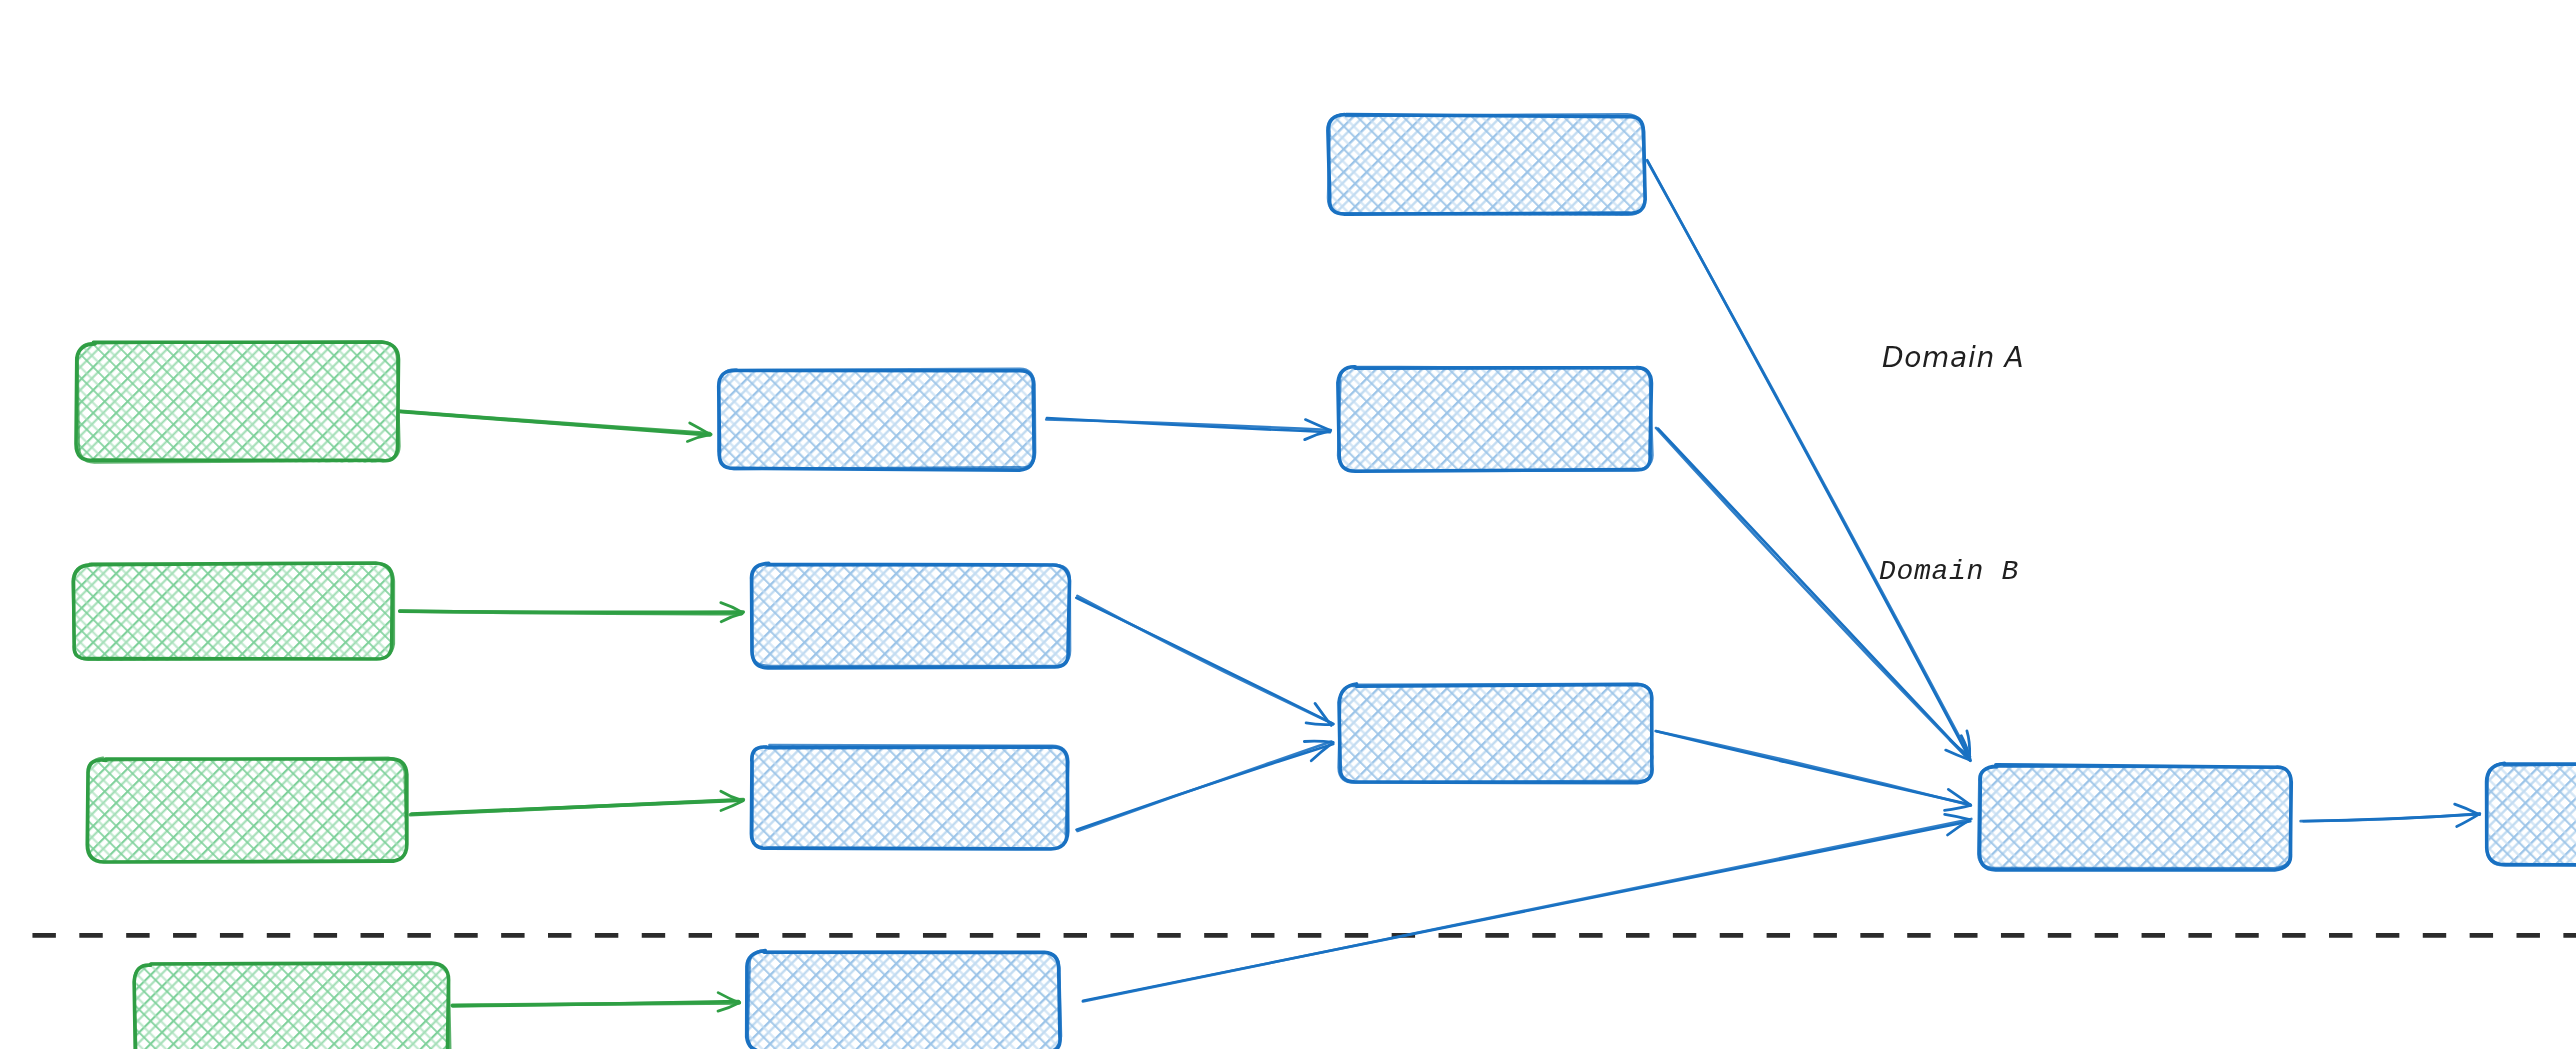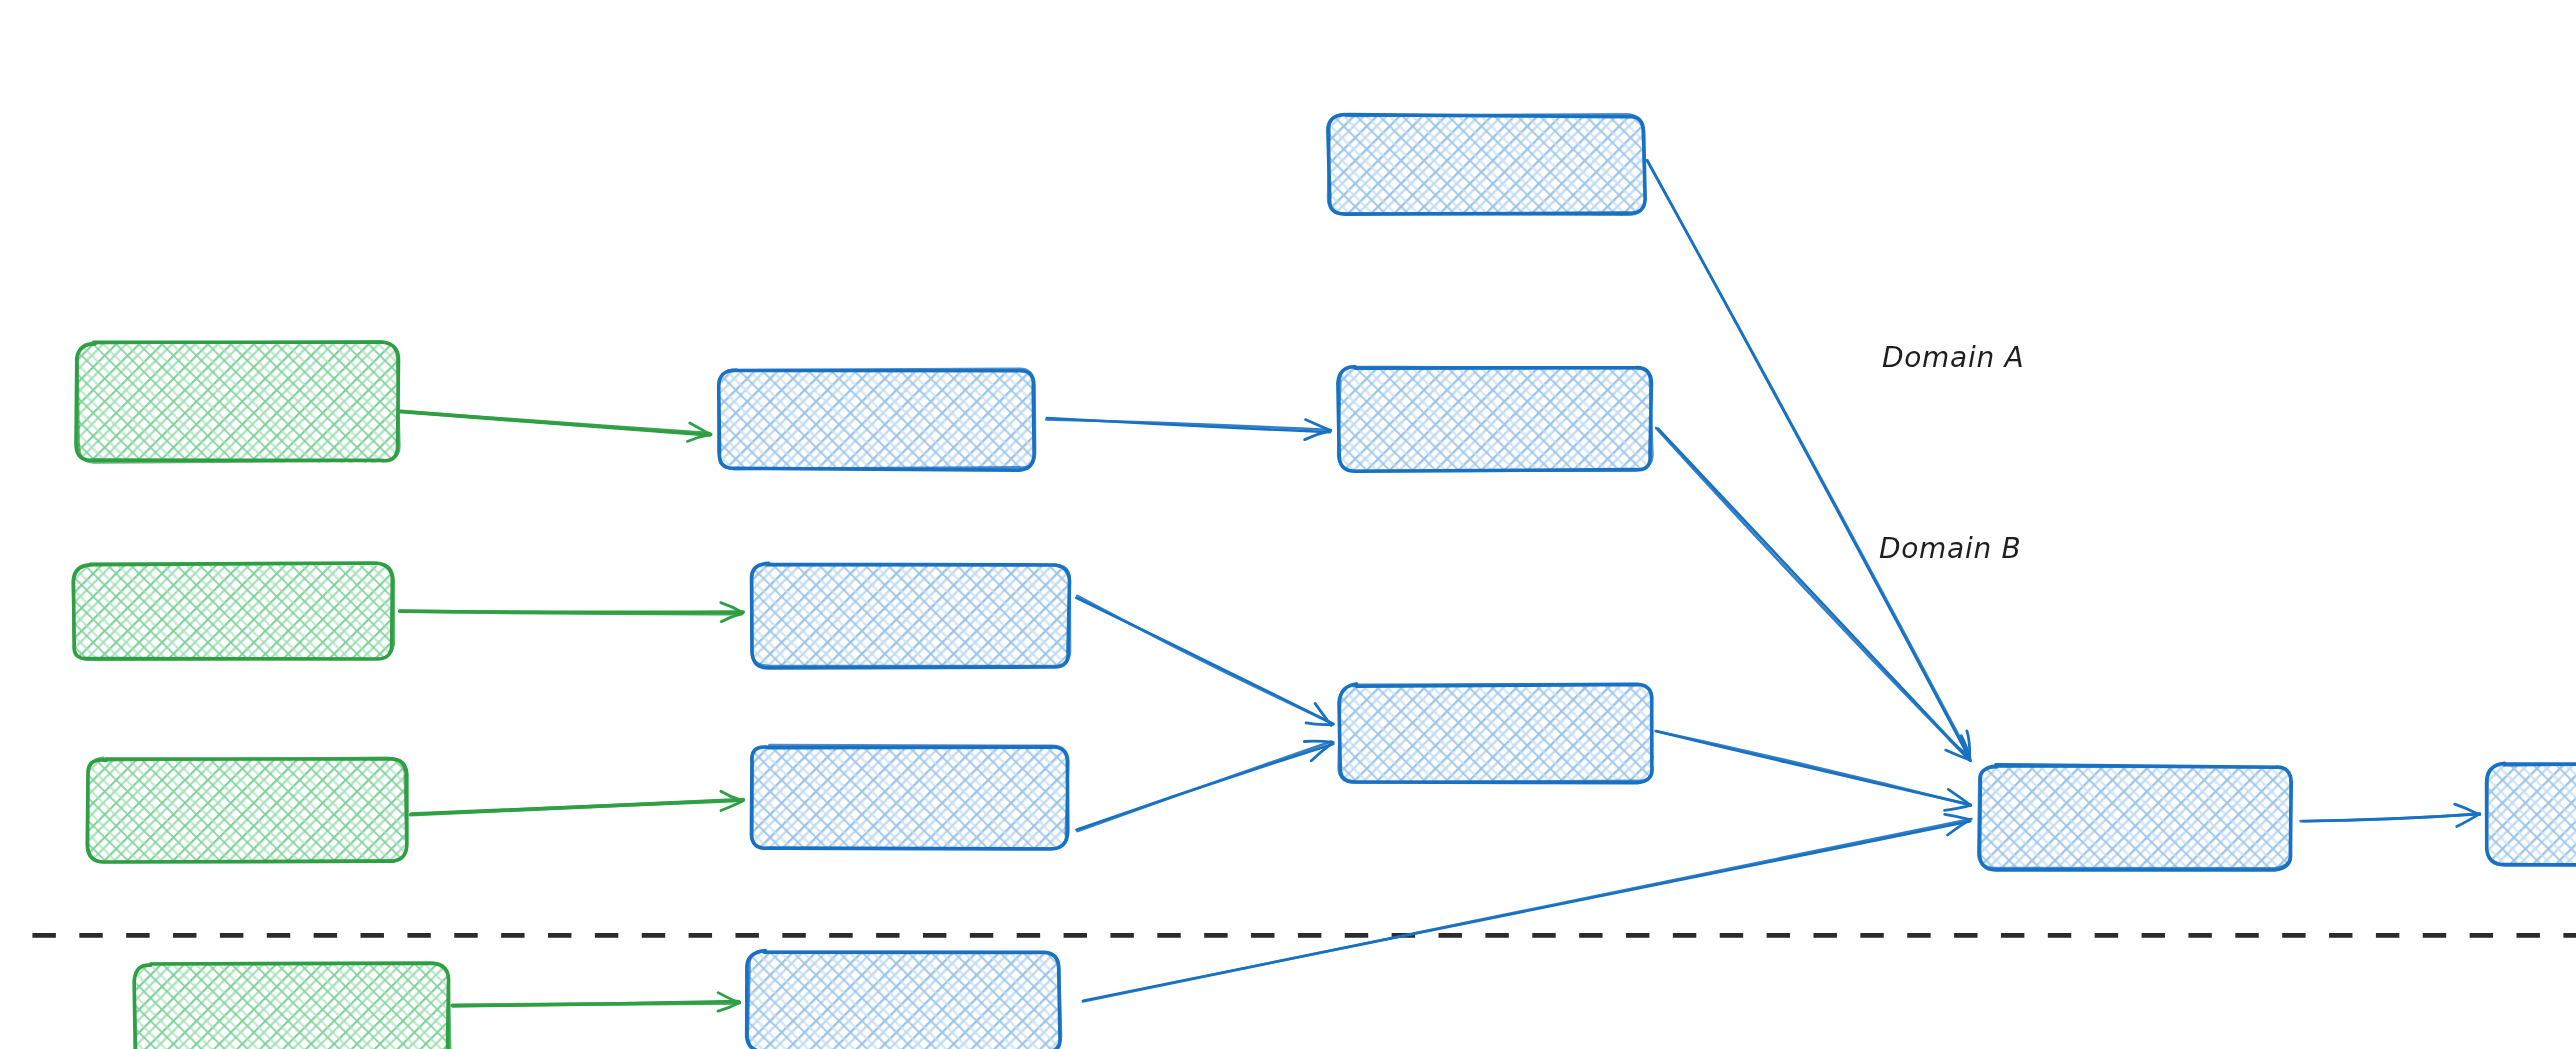--- a/index.html
+++ b/index.html
@@ -224,17 +224,17 @@
           <path d="M 1388.51 423.67 L 1548.35 424.57 Q 1557.63 424.38 1558.08 433.41 L 1558.55 470.65 Q 1557.41 479.44 1548.69 479.96 L 1388.80 480.33 Q 1380.30 479.72 1380.61 470.77 L 1380.45 433.67 Q 1380.49 424.37 1388.51 423.56" fill="url(#hatch-blue)" stroke="none"></path>
           <path d="M 1388.51 423.67 L 1548.35 424.57 Q 1557.63 424.38 1558.08 433.41 L 1558.55 470.65 Q 1557.41 479.44 1548.69 479.96 L 1388.80 480.33 Q 1380.30 479.72 1380.61 470.77 L 1380.45 433.67 Q 1380.49 424.37 1388.51 423.56" fill="url(#hatch-blue2)" stroke="none"></path>
           <path d="M 1388.26 423.89 L 1548.24 424.17 Q 1558.44 424.68 1558.76 432.83 L 1558.27 470.53 Q 1558.71 480.73 1549.63 479.96 L 1389.74 479.72 Q 1379.76 479.61 1379.49 470.47 L 1379.40 433.78 Q 1379.43 424.60 1389.40 423.45" fill="none" stroke="#1971c2" stroke-width="2" stroke-linecap="round" stroke-linejoin="round" opacity="1"></path>
           <path d="M 1389.12 424.68 L 1549.83 423.36 Q 1557.25 423.61 1557.83 433.62 L 1557.19 471.39 Q 1558.16 480.25 1548.27 480.68 L 1389.57 480.05 Q 1380.42 480.51 1379.44 471.18 L 1379.94 433.23 Q 1380.49 424.05 1388.98 423.51" fill="none" stroke="#1971c2" stroke-width="1.35" stroke-linecap="round" stroke-linejoin="round" opacity="0.78"></path>
         </g>
       </g>
   </svg>
 
   <div id="layer-labels">
       <div class="domain-label" style="left: 1882px; top: 341px;">Domain A</div>
-      <div class="domain-label" style="left: 1879px; top: 532px;">Domain B</div>
+      <div class="domain-label" style="left: 1879px; top: 556px; font-family: Liberation Mono, monospace;">Domain B</div>
     </div>
 
 </div>
 
 
 </body></html>

